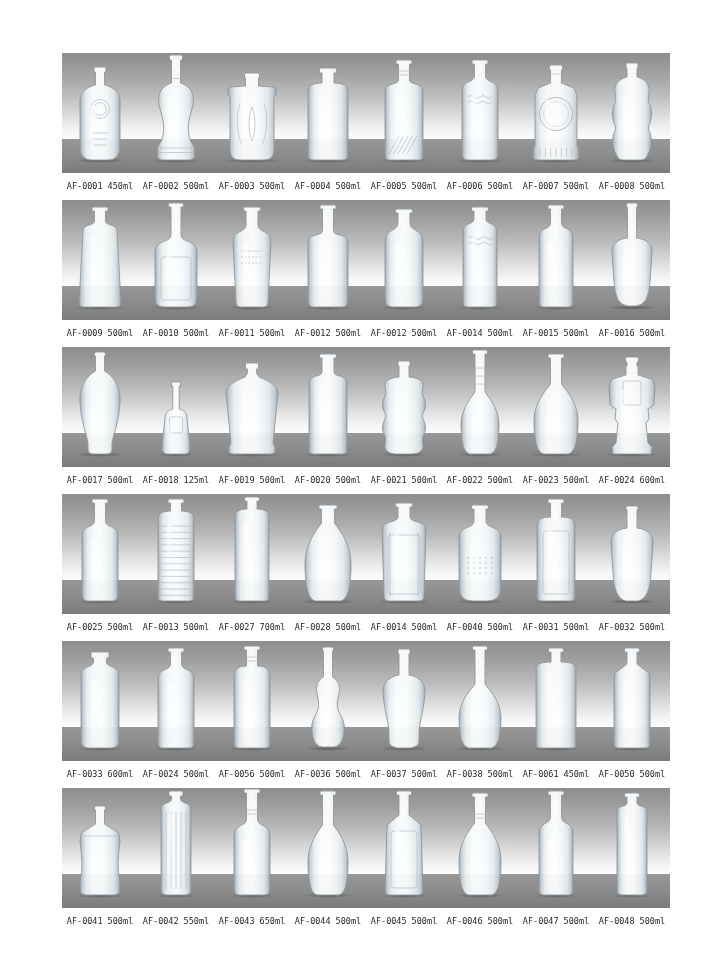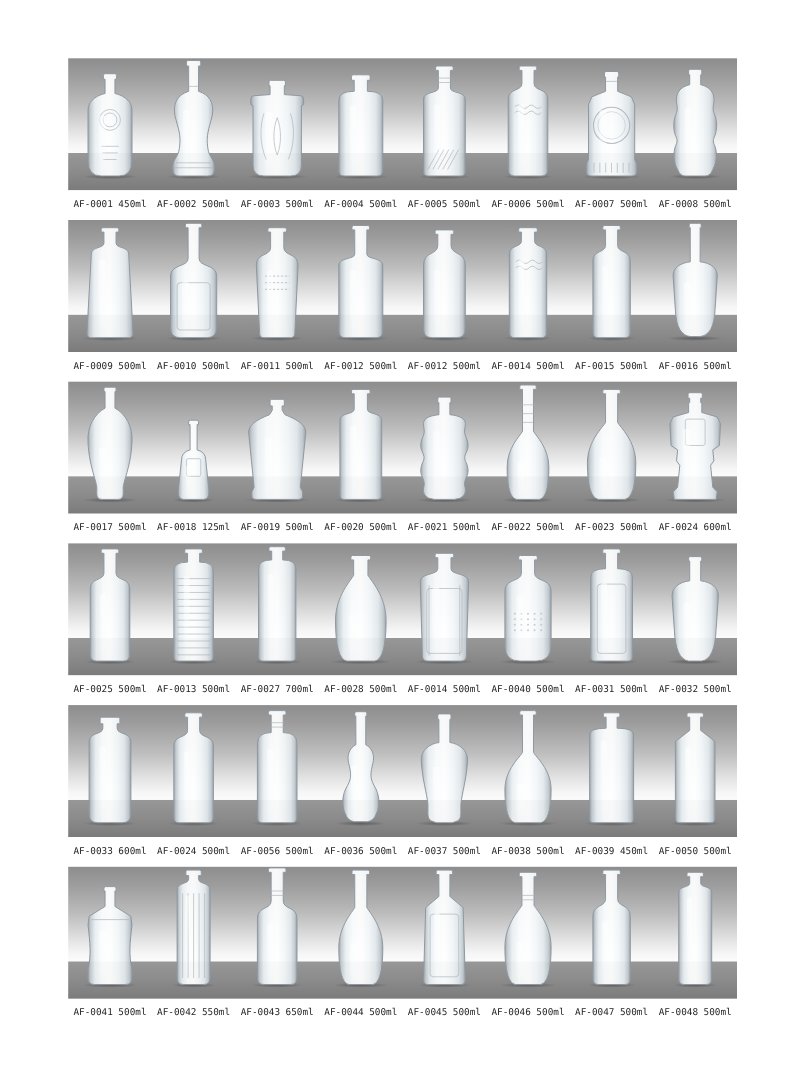--- a/index.html
+++ b/index.html
@@ -457,21 +457,21 @@
             </svg>
           </figure>
         </div>
         <div class="labels">
           <div class="label"><span>AF-0033</span><span class="vol">600ml</span></div>
           <div class="label"><span>AF-0024</span><span class="vol">500ml</span></div>
           <div class="label"><span>AF-0056</span><span class="vol">500ml</span></div>
           <div class="label"><span>AF-0036</span><span class="vol">500ml</span></div>
           <div class="label"><span>AF-0037</span><span class="vol">500ml</span></div>
           <div class="label"><span>AF-0038</span><span class="vol">500ml</span></div>
-          <div class="label"><span>AF-0039</span><span class="vol">450ml</span></div>
+          <div class="label"><span>AF-0061</span><span class="vol">450ml</span></div>
           <div class="label"><span>AF-0050</span><span class="vol">500ml</span></div>
         </div>
       </section>
       <section class="row">
         <div class="strip">
           <figure class="cell">
             <svg class="bottle" viewBox="0 0 76 120">
               <ellipse cx="38" cy="107.6" rx="25" ry="2.3" fill="url(#shGrad)"></ellipse>
               <path d="M32.5,19.5 Q32.5,18 34,18 L42,18 Q43.5,18 43.5,19.5 L43.5,22 L42.5,22 L42.5,36 L57,45 L58,53 C56,70 55,80 58,93 L58,101 Q58,107 52,107 L24,107 Q18,107 18,101 L18,93 C21,80 20,70 18,53 L19,45 L33.5,36 L33.5,22 L32.5,22 Z" fill="url(#glassGrad)" fill-opacity="0.94" style="stroke:var(--glass-stroke,#8f98a0)" stroke-width="0.9" stroke-linejoin="round"></path>
               <path d="M21,48 L55,48" class="dec"></path>

